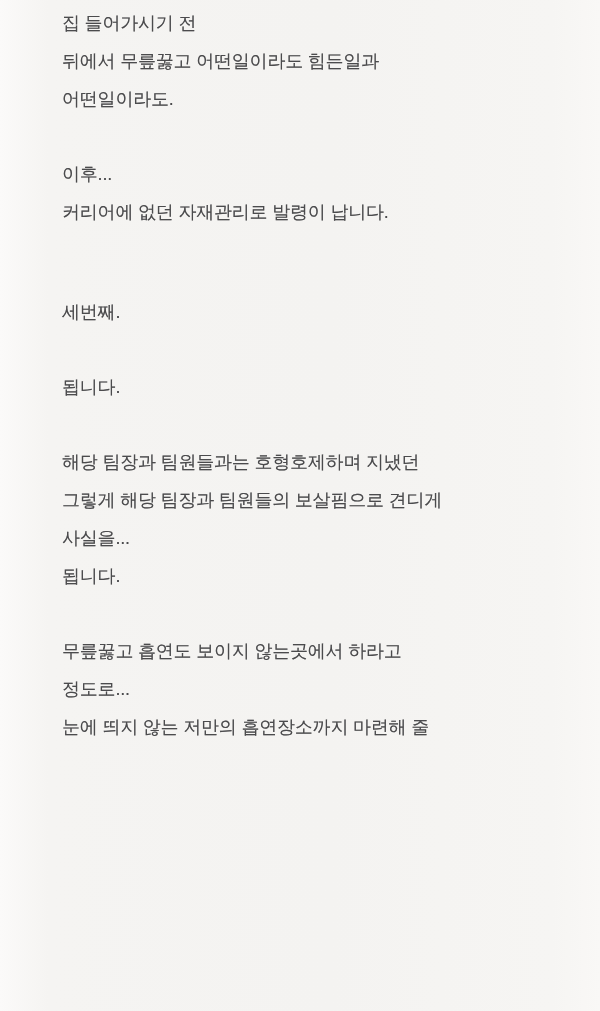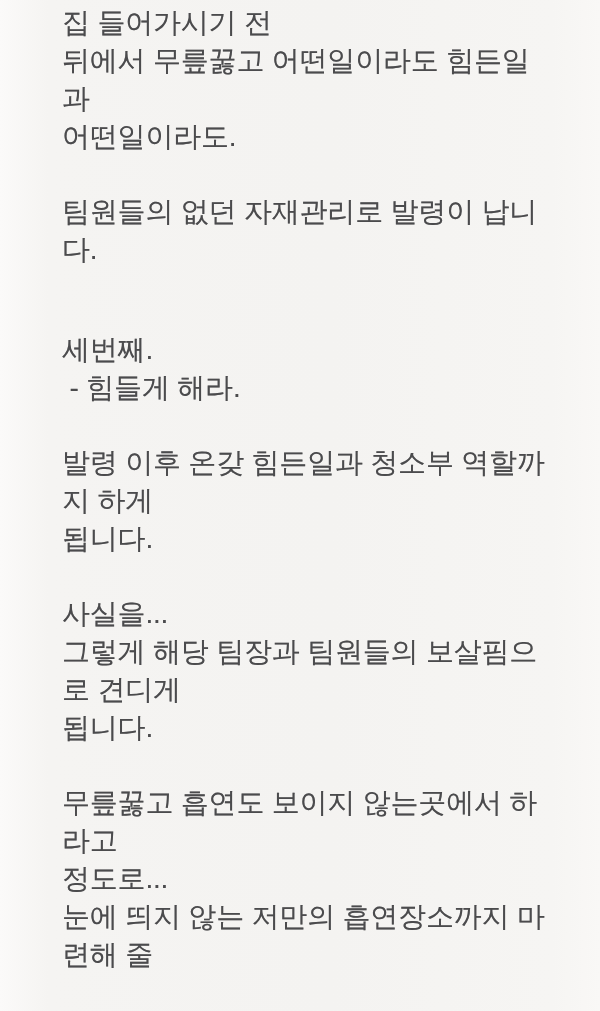--- a/index.html
+++ b/index.html
@@ -22,59 +22,59 @@
   .para {
     margin: 0;
   }
   .para + .para {
     margin-top: 37px;
   }
   .para.gap-large {
     margin-top: 62px;
   }
   .line {
-    font-size: 28px;
+    font-size: 18px;
     line-height: 38px;
     color: #4b4b4d;
     letter-spacing: -0.2px;
     white-space: pre-wrap;
     text-shadow: 0 0 0.6px rgba(75,75,77,0.45);
   }
 </style>
 </head>
 <body>
 
 <div class="page">
 
   <div class="para">
     <div class="line">집 들어가시기 전</div>
     <div class="line">뒤에서 무릎꿇고 어떤일이라도 힘든일과</div>
     <div class="line">어떤일이라도.</div>
   </div>
 
   <div class="para">
-    <div class="line">팀원들의 없던 자재관리로 발령이 납니다.</div>
+    <div class="line">이후...</div>
+    <div class="line">커리어에 없던 자재관리로 발령이 납니다.</div>
   </div>
 
   <div class="para gap-large">
     <div class="line">세번째.</div>
-    <div class="line"> - 힘들게 해라.</div>
   </div>
 
   <div class="para">
-    <div class="line">발령 이후 온갖 힘든일과 청소부 역할까지 하게</div>
     <div class="line">됩니다.</div>
   </div>
 
   <div class="para">
   </div>
 
   <div class="para">
+    <div class="line">해당 팀장과 팀원들과는 호형호제하며 지냈던</div>
+    <div class="line">그렇게 해당 팀장과 팀원들의 보살핌으로 견디게</div>
     <div class="line">사실을...</div>
-    <div class="line">그렇게 해당 팀장과 팀원들의 보살핌으로 견디게</div>
     <div class="line">됩니다.</div>
   </div>
 
   <div class="para">
     <div class="line">무릎꿇고 흡연도 보이지 않는곳에서 하라고</div>
     <div class="line">정도로...</div>
     <div class="line">눈에 띄지 않는 저만의 흡연장소까지 마련해 줄</div>
   </div>
 
 </div>

